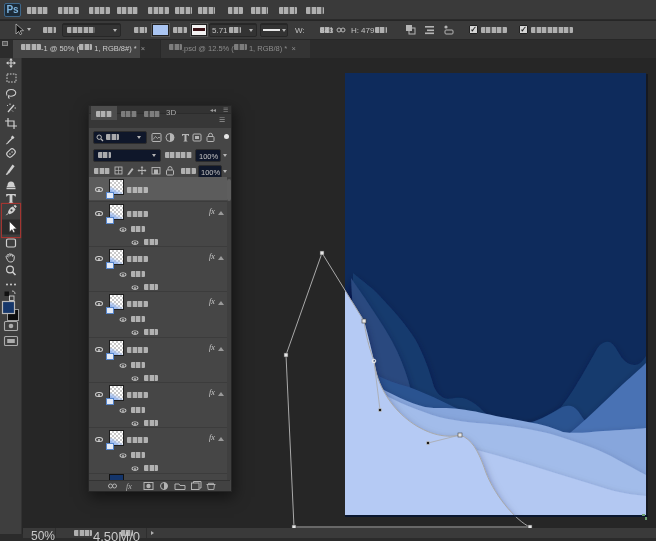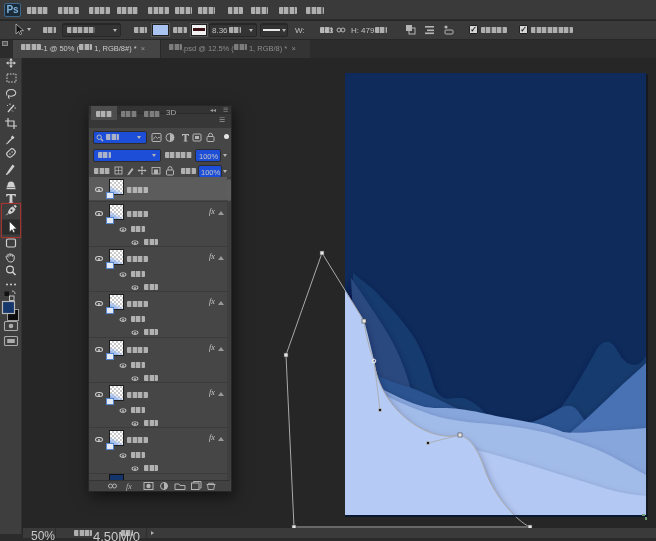--- a/index.html
+++ b/index.html
@@ -10,32 +10,32 @@
 .zh.d{background:repeating-linear-gradient(90deg,#8a8a8a 0 4px,rgba(138,138,138,.35) 4px 5.5px)}
 .menubar{left:0;top:0;width:656px;height:20px;background:#3a3a3a;border-bottom:1px solid #2a2a2a}
 .pslogo{left:4px;top:3px;width:17px;height:14px;background:#1c2b38;border:1px solid #3e688c;color:#7db3dd;font-size:10px;font-weight:bold;text-align:center;line-height:12px;border-radius:2px}
 .mi{top:7px;height:7px}
 .optbar{left:0;top:21px;width:656px;height:19px;background:#3a3a3a;border-bottom:1px solid #272727}
 .field{position:absolute;background:#333333;border:1px solid #272727;border-radius:2px;box-shadow:inset 0 1px 0 rgba(0,0,0,.25)}
 .lbl{position:absolute;color:#c2c2c2;font-size:8px}
 .caret{position:absolute;width:0;height:0;border-left:2.5px solid transparent;border-right:2.5px solid transparent;border-top:3px solid #b5b5b5}
 .cb{position:absolute;width:9px;height:9px;background:#d6d6d6;border:1px solid #222;border-radius:1px;color:#1a1a1a;font-size:8px;line-height:8px;text-align:center;font-weight:bold}
 .tabbar{left:0;top:40px;width:656px;height:18px;background:#2c2c2c}
-.tab1{left:13px;top:40px;width:147px;height:18px;background:#454545;color:#cccccc;font-size:7.5px;line-height:18px;padding-left:8px;white-space:nowrap}
+.tab1{left:13px;top:40px;width:127px;height:18px;background:#454545;color:#cccccc;font-size:7.5px;line-height:18px;padding-left:8px;white-space:nowrap}
 .tab2{left:160px;top:40px;width:150px;height:18px;background:#343434;border-left:1px solid #282828;color:#8d8d8d;font-size:7.5px;line-height:18px;padding-left:8px;white-space:nowrap}
 .toolbar{left:0;top:58px;width:22px;height:476px;background:#3e3e3e;border-right:1px solid #323232}
 .statusbar{left:23px;top:528px;width:633px;height:10px;background:#3a3a3a;color:#c9c9c9;font-size:7.5px}
 .botstrip{left:0;top:538px;width:656px;height:3px;background:#2b2b2b}
 .blpatch{left:0;top:534px;width:23px;height:4px;background:#2b2b2b}
 .panel{left:88px;top:105px;width:144px;height:387px;background:#464646;border:1px solid #262626;box-shadow:2px 5px 14px rgba(0,0,0,.55)}
 .ptop{left:0;top:0;width:142px;height:8px;background:#333333;border-bottom:1px solid #2c2c2c}
 .ptabs{left:0;top:8px;width:142px;height:14px;background:#373737}
 .ptab{position:absolute;top:0;height:14px;padding:0 5px;line-height:14px}
 .prow{position:absolute;left:0;width:142px}
-.pfield{position:absolute;background:#1d4ed8;border:1px solid #2c2c2c;border-radius:2px}
+.pfield{position:absolute;background:#0f172a;border:1px solid #2c2c2c;border-radius:2px}
 .eye{position:absolute;width:8px;height:5px;border:1px solid #cfcfcf;border-radius:50%/60%}
 .eye:after{content:"";position:absolute;left:2px;top:0.5px;width:2px;height:2px;background:#cfcfcf;border-radius:50%}
 .thumb{position:absolute;width:15px;height:16px;background:#fff;background-image:conic-gradient(#c9c9c9 25%,#ffffff 0 50%,#c9c9c9 0 75%,#ffffff 0);background-size:4px 4px;border:1px solid #1e1e1e}
 .thumb:after{content:"";position:absolute;left:0;bottom:0;width:100%;height:50%;background:linear-gradient(to top right,rgba(150,182,238,.9) 30%,rgba(150,182,238,0) 65%)}
 .badge{position:absolute;width:8px;height:7px;background:#e4ebf7;border:1px solid #5585cc}
 .fx{position:absolute;color:#cccccc;font-size:8px;font-style:italic;font-family:"Liberation Serif",serif}
 .fxc{position:absolute;width:0;height:0;border-left:3px solid transparent;border-right:3px solid transparent;border-bottom:4px solid #9a9a9a}
 </style></head>
 <body>
 
@@ -61,21 +61,21 @@
 <span class="abs zh" style="left:43px;top:27px;width:13px"></span>
 <div class="field" style="left:62px;top:23px;width:59px;height:14px"></div>
 <span class="abs zh" style="left:67px;top:27px;width:28px"></span>
 <div class="caret" style="left:113px;top:29px"></div>
 <span class="abs zh" style="left:134px;top:27px;width:13px"></span>
 <div class="abs" style="left:152px;top:24px;width:17px;height:12px;background:#a9c4f1;border:1px solid #1f1f1f;box-shadow:0 0 0 1px #555"></div>
 <span class="abs zh" style="left:173px;top:27px;width:14px"></span>
 <div class="abs" style="left:191px;top:24px;width:16px;height:12px;background:#f2f2f2;border:1px solid #1f1f1f;box-shadow:0 0 0 1px #555"></div>
 <div class="abs" style="left:193px;top:28px;width:12px;height:3px;background:#3a1216"></div>
 <div class="field" style="left:209px;top:23px;width:48px;height:14px"></div>
-<span class="abs lbl" style="left:212px;top:26px">8.36 </span>
+<span class="abs lbl" style="left:212px;top:26px">5.71 </span>
 <span class="abs zh" style="left:229px;top:27px;width:12px"></span>
 <div class="caret" style="left:249px;top:29px"></div>
 <div class="field" style="left:260px;top:23px;width:28px;height:14px"></div>
 <div class="abs" style="left:263px;top:29px;width:17px;height:2px;background:#e8e8e8"></div>
 <div class="caret" style="left:282px;top:29px"></div>
 <span class="abs lbl" style="left:295px;top:26px">W:</span>
 <span class="abs lbl" style="left:320px;top:26px">843</span>
 <span class="abs zh" style="left:320px;top:27px;width:12px"></span>
 <svg class="abs" style="left:336px;top:26px" width="10" height="8" viewBox="0 0 10 8">
     <circle cx="3" cy="4" r="2" fill="none" stroke="#b5b5b5" stroke-width="1"></circle>

